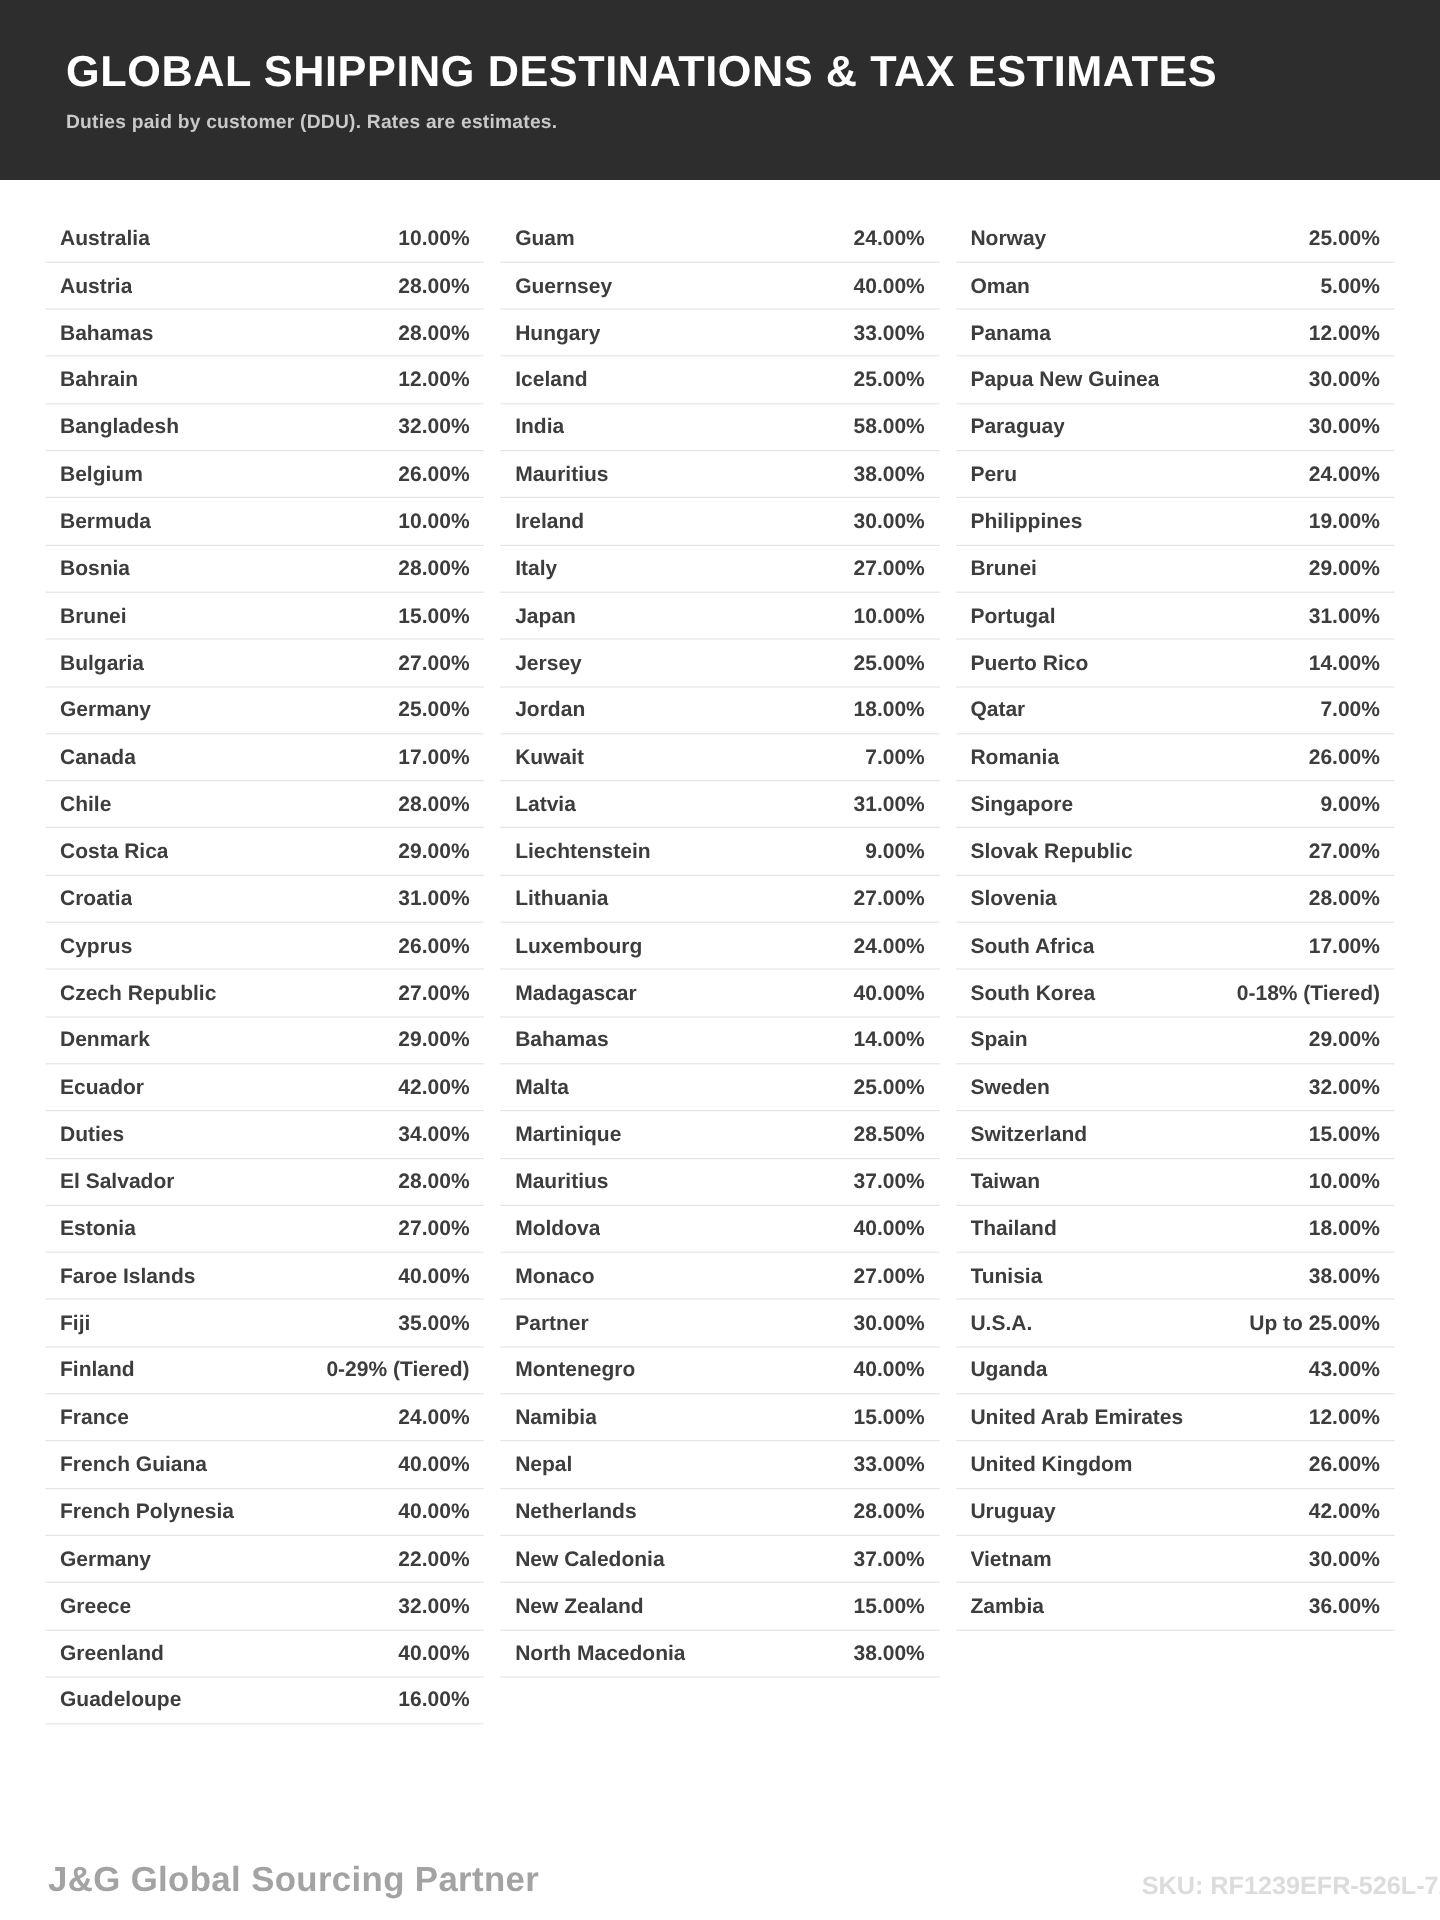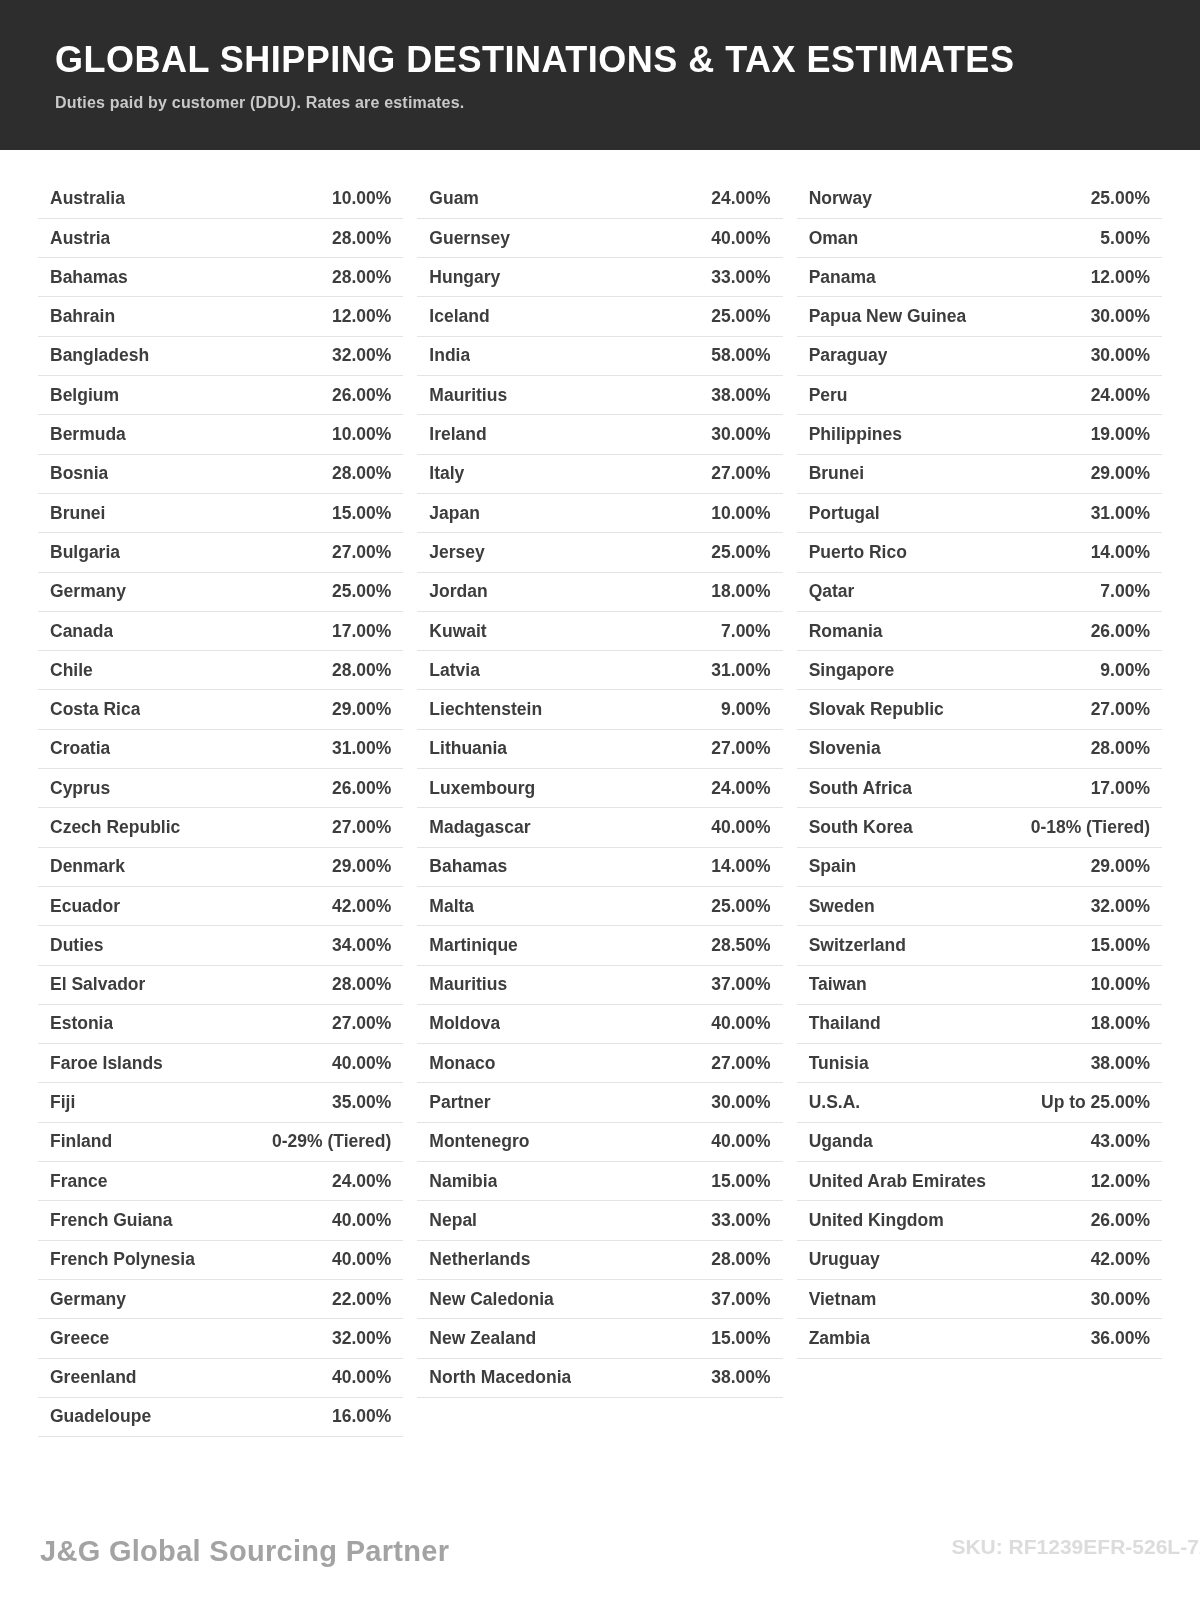--- a/index.html
+++ b/index.html
@@ -51,24 +51,24 @@
     color: #3d3d3d;
     height: 39.3px;
     white-space: nowrap;
   }
   .row .country { text-align: left; overflow: hidden; }
   .row .rate { text-align: right; flex-shrink: 0; }
   .footer {
     position: absolute;
     left: 40px;
     right: 0;
-    bottom: 32px;
+    bottom: 16px;
     display: flex;
     justify-content: space-between;
-    align-items: flex-start;
+    align-items: flex-end;
     overflow: hidden;
   }
   .brand {
     color: #a3a3a3;
     font-size: 29px;
     font-weight: bold;
     letter-spacing: 0.3px;
   }
   .sku {
     color: #dcdcdc;

